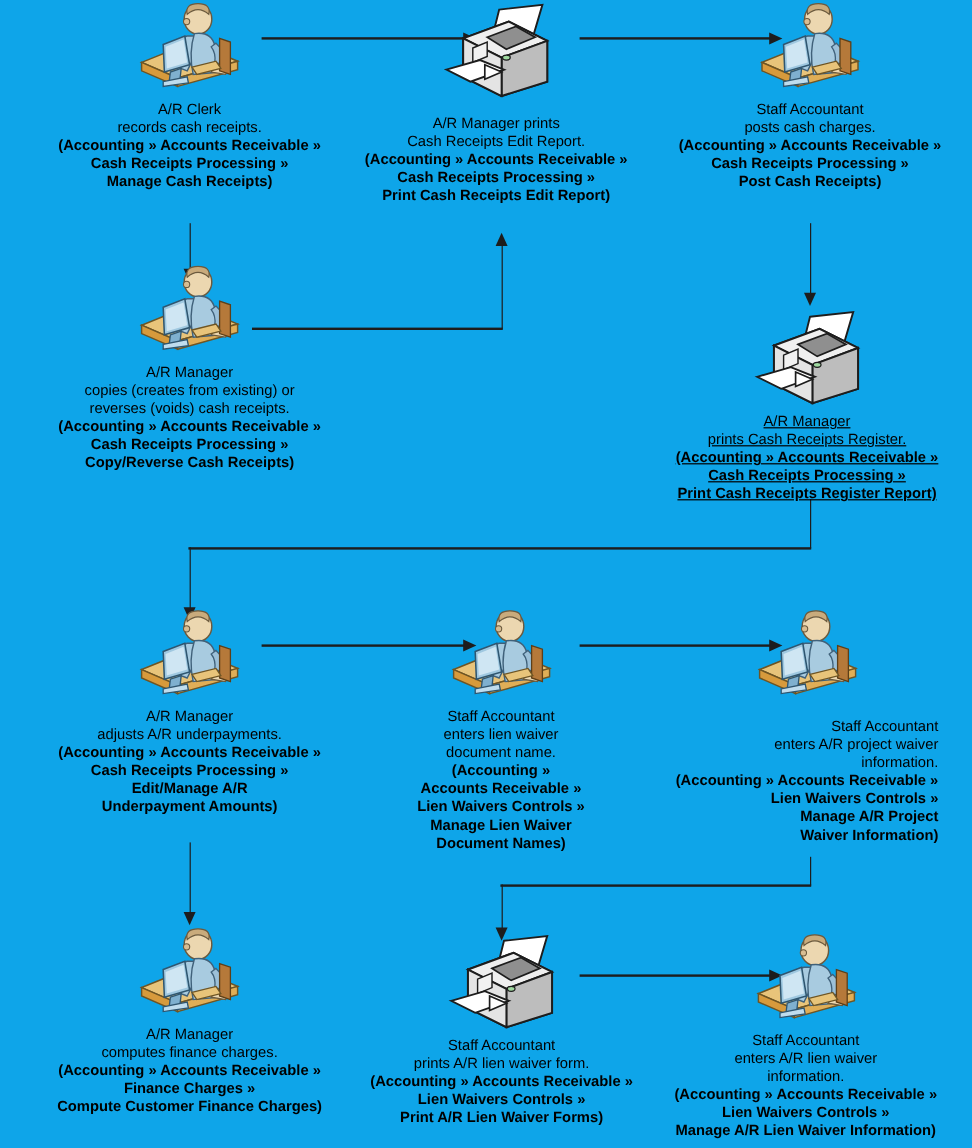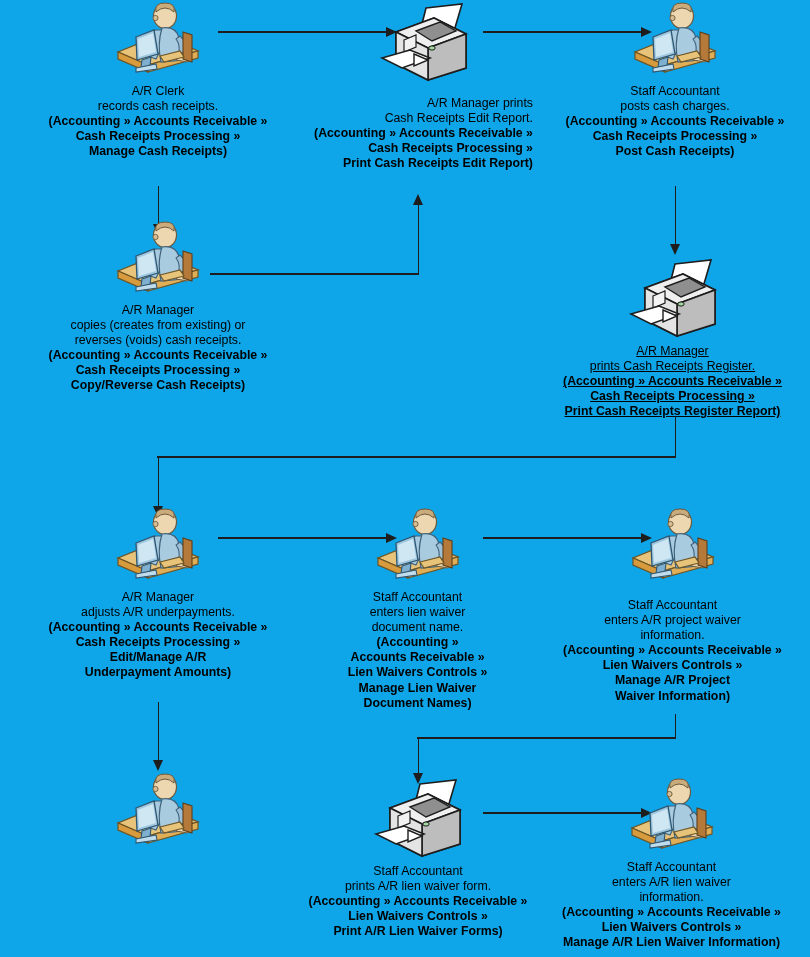--- a/index.html
+++ b/index.html
@@ -119,21 +119,21 @@
         <path d="M50 54 L70 49 L74 55 L54 60 Z" fill="#e8c47a" stroke="#6e5524" stroke-width="1.1"></path>
       </svg>
     </span>
     <div class="caption"><span class="plain">A/R Clerk</span><span class="plain">
 </span><span class="plain">records cash receipts.</span><span class="plain">
 </span><span class="path">(Accounting » Accounts Receivable »
 Cash Receipts Processing »
 Manage Cash Receipts)</span></div>
   </div>
 
-  <div class="node" style="left:291px;top:2px;width:265px;text-align:right;">
+  <div class="node" style="left:281px;top:2px;width:265px;">
     <span class="icon">
       <svg width="108" height="80" viewBox="0 0 108 80">
         <path d="M56 6 L92 2 L82 36 L48 38 Z" fill="#ffffff" stroke="#1d1d1d" stroke-width="1.6"></path>
         <path d="M26 30 L64 16 L96 32 L96 66 L58 78 L26 62 Z" fill="#d9d9d9" stroke="#1d1d1d" stroke-width="1.8"></path>
         <path d="M26 30 L64 16 L96 32 L58 46 Z" fill="#efefef" stroke="#1d1d1d" stroke-width="1.6"></path>
         <path d="M58 46 L96 32 L96 66 L58 78 Z" fill="#bdbdbd" stroke="#1d1d1d" stroke-width="1.6"></path>
         <path d="M26 30 L58 46 L58 78 L26 62 Z" fill="#e4e4e4" stroke="#1d1d1d" stroke-width="1.6"></path>
         <path d="M46 29 L70 20 L86 29 L62 39 Z" fill="#8f8f8f" stroke="#1d1d1d" stroke-width="1.4"></path>
         <path d="M34 38 L46 33 L46 45 L34 50 Z" fill="#f2f2f2" stroke="#1d1d1d" stroke-width="1.2"></path>
         <ellipse cx="62" cy="46" rx="3.2" ry="2.1" fill="#9fd9a0" stroke="#1d1d1d" stroke-width="1"></ellipse>
@@ -301,21 +301,21 @@
         <path d="M70 34 q9 8 7 18 l-8 -2 q1 -8 -3 -13z" fill="#9cc0d8" stroke="#40617a" stroke-width="1.1"></path>
         <path d="M70 52 q8 0 10 4 l-2 4 l-12 -2z" fill="#ecd7b0" stroke="#6b5a3e" stroke-width="1"></path>
         <path d="M73 30 L82 33 L82 60 L73 57 Z" fill="#b5793a" stroke="#5e3f18" stroke-width="1.1"></path>
         <path d="M26 35 L44 28 L48 52 L27 58 Z" fill="#9fc8e0" stroke="#2f5670" stroke-width="1.3"></path>
         <path d="M28 37 L43 31 L46 50 L29 55 Z" fill="#cfe6f3" stroke="none"></path>
         <path d="M32 58 L41 55 L40 64 L31 66 Z" fill="#7fb0cf" stroke="#2f5670" stroke-width="1.1"></path>
         <path d="M26 66 L46 62 L47 67 L26 70 Z" fill="#bfdced" stroke="#2f5670" stroke-width="1.1"></path>
         <path d="M50 54 L70 49 L74 55 L54 60 Z" fill="#e8c47a" stroke="#6e5524" stroke-width="1.1"></path>
       </svg>
     </span>
-    <div class="caption" style="margin-top:12px;"><span class="plain">Staff Accountant</span><span class="plain">
+    <div class="caption" style="margin-top:12px;text-align:right;"><span class="plain">Staff Accountant</span><span class="plain">
 </span><span class="plain">enters A/R project waiver
 information.</span><span class="plain">
 </span><span class="path">(Accounting » Accounts Receivable »
 Lien Waivers Controls »
 Manage A/R Project
 Waiver Information)</span></div>
   </div>
 
   <div class="node" style="left:13px;top:773px;width:290px;">
     <span class="icon">
@@ -331,20 +331,25 @@
         <path d="M70 34 q9 8 7 18 l-8 -2 q1 -8 -3 -13z" fill="#9cc0d8" stroke="#40617a" stroke-width="1.1"></path>
         <path d="M70 52 q8 0 10 4 l-2 4 l-12 -2z" fill="#ecd7b0" stroke="#6b5a3e" stroke-width="1"></path>
         <path d="M73 30 L82 33 L82 60 L73 57 Z" fill="#b5793a" stroke="#5e3f18" stroke-width="1.1"></path>
         <path d="M26 35 L44 28 L48 52 L27 58 Z" fill="#9fc8e0" stroke="#2f5670" stroke-width="1.3"></path>
         <path d="M28 37 L43 31 L46 50 L29 55 Z" fill="#cfe6f3" stroke="none"></path>
         <path d="M32 58 L41 55 L40 64 L31 66 Z" fill="#7fb0cf" stroke="#2f5670" stroke-width="1.1"></path>
         <path d="M26 66 L46 62 L47 67 L26 70 Z" fill="#bfdced" stroke="#2f5670" stroke-width="1.1"></path>
         <path d="M50 54 L70 49 L74 55 L54 60 Z" fill="#e8c47a" stroke="#6e5524" stroke-width="1.1"></path>
       </svg>
     </span>
+    <div class="caption"><span class="plain">A/R Manager</span><span class="plain">
+</span><span class="plain">computes finance charges.</span><span class="plain">
+</span><span class="path">(Accounting » Accounts Receivable »
+Finance Charges »
+Compute Customer Finance Charges)</span></div>
   </div>
 
   <div class="node" style="left:288px;top:778px;width:260px;">
     <span class="icon">
       <svg width="108" height="80" viewBox="0 0 108 80">
         <path d="M56 6 L92 2 L82 36 L48 38 Z" fill="#ffffff" stroke="#1d1d1d" stroke-width="1.6"></path>
         <path d="M26 30 L64 16 L96 32 L96 66 L58 78 L26 62 Z" fill="#d9d9d9" stroke="#1d1d1d" stroke-width="1.8"></path>
         <path d="M26 30 L64 16 L96 32 L58 46 Z" fill="#efefef" stroke="#1d1d1d" stroke-width="1.6"></path>
         <path d="M58 46 L96 32 L96 66 L58 78 Z" fill="#bdbdbd" stroke="#1d1d1d" stroke-width="1.6"></path>
         <path d="M26 30 L58 46 L58 78 L26 62 Z" fill="#e4e4e4" stroke="#1d1d1d" stroke-width="1.6"></path>

